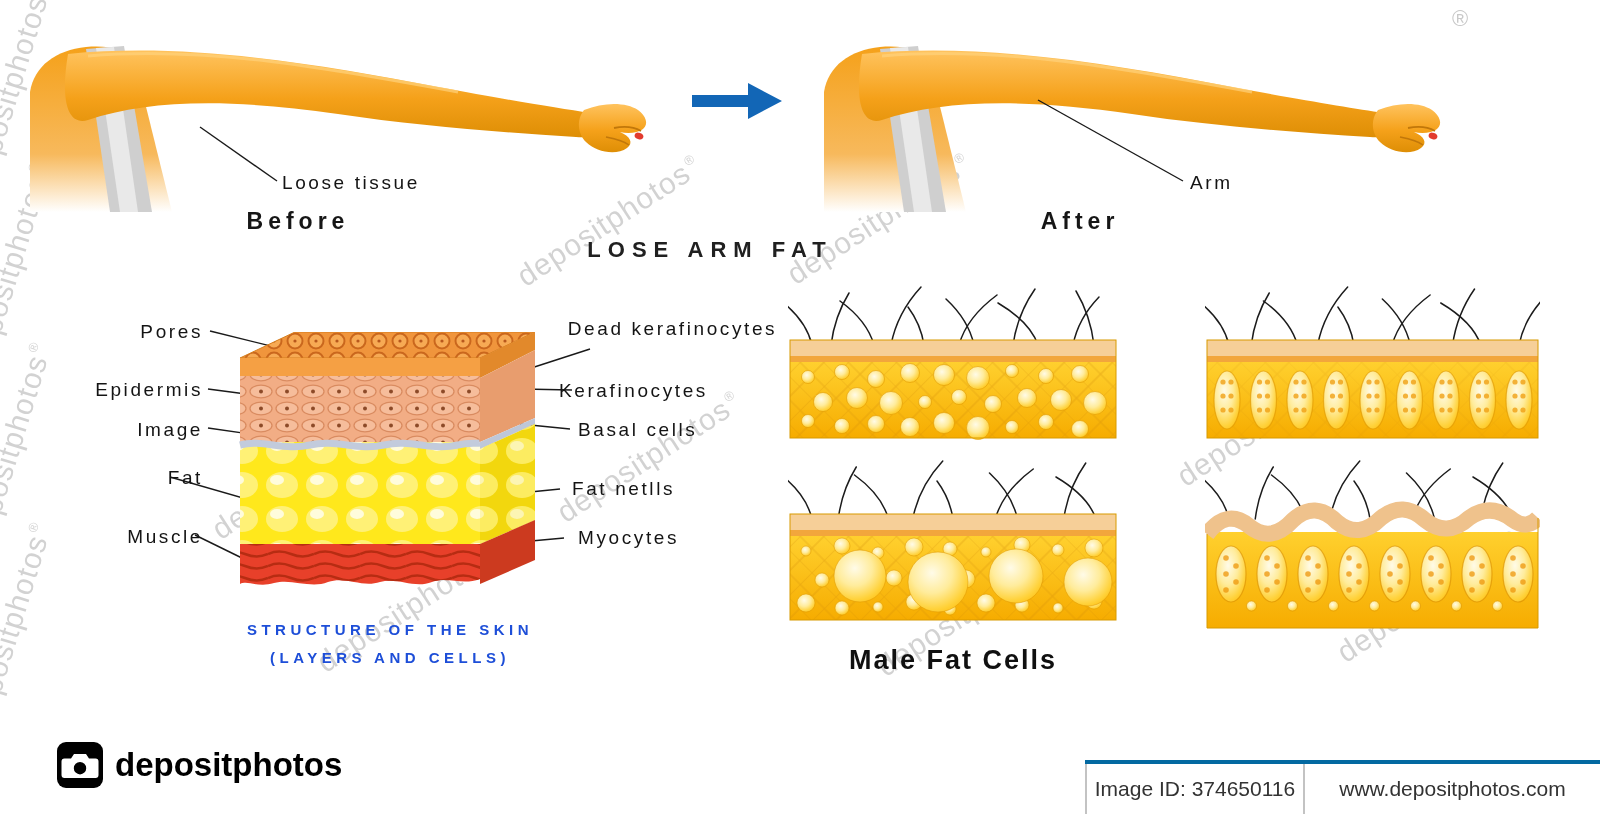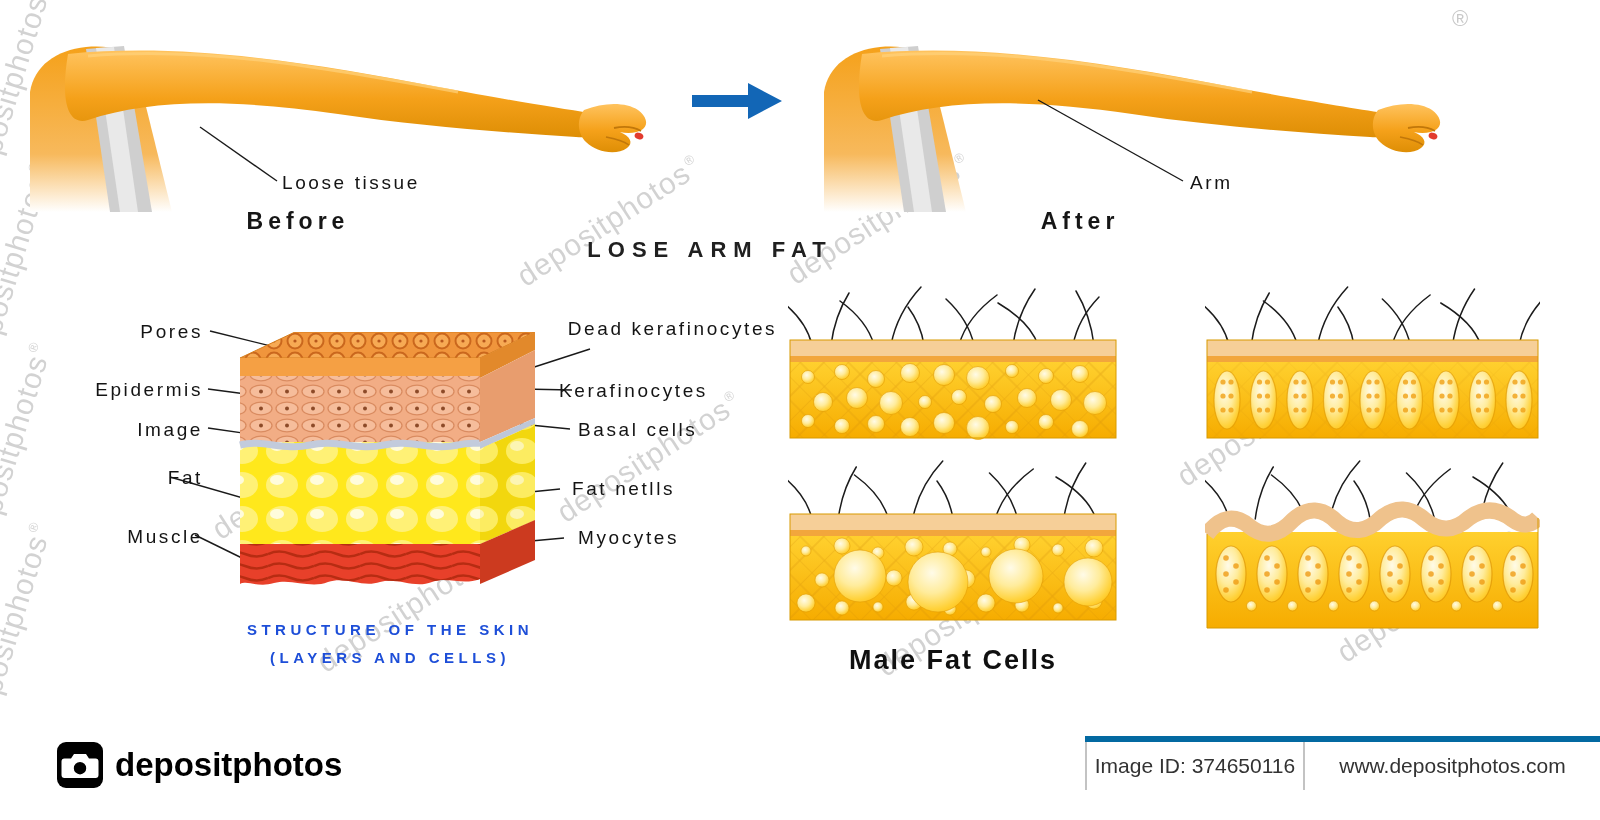--- a/index.html
+++ b/index.html
@@ -15,21 +15,21 @@
   .diag-cap{position:absolute;font-size:15px;letter-spacing:4.5px;color:#1d4ed8;text-align:center;font-weight:600;line-height:1.22}
   .panel-cap{position:absolute;font-size:27px;letter-spacing:2px;color:#101010;text-align:center;font-weight:600}
   .wm{position:absolute;font-size:30px;color:rgba(118,118,118,0.33);letter-spacing:1px;white-space:nowrap;
       transform-origin:left center;transform:rotate(-33deg);pointer-events:none}
   .wm.vert{transform:rotate(-73deg)}
   .wm .reg{font-size:13px;vertical-align:13px;margin-left:2px}
   .reg-mark{position:absolute;font-size:22px;color:rgba(118,118,118,0.4);pointer-events:none}
   .footer-brand{position:absolute;left:57px;top:742px;display:flex;align-items:center;gap:12px}
   .logo-box{width:46px;height:46px}
   .brand-text{font-size:33px;font-weight:bold;color:#000}
-  .footer-right{position:absolute;right:0;top:736px;width:515px;height:54px;border-top:6px solid #0369a1;display:flex;background:#fff}
+  .footer-right{position:absolute;right:0;top:760px;width:515px;height:54px;border-top:4px solid #0369a1;display:flex;background:#fff}
   .fcell{display:flex;align-items:center;justify-content:center;border-left:2px solid #c3c3c3;font-size:21px;color:#333}
   .fcell.id{width:218px}
   .fcell.site{width:297px}
 </style>
 </head>
 <body>
 
 <div class="canvas">
 
   <svg width="0" height="0" style="position:absolute" aria-hidden="true">

